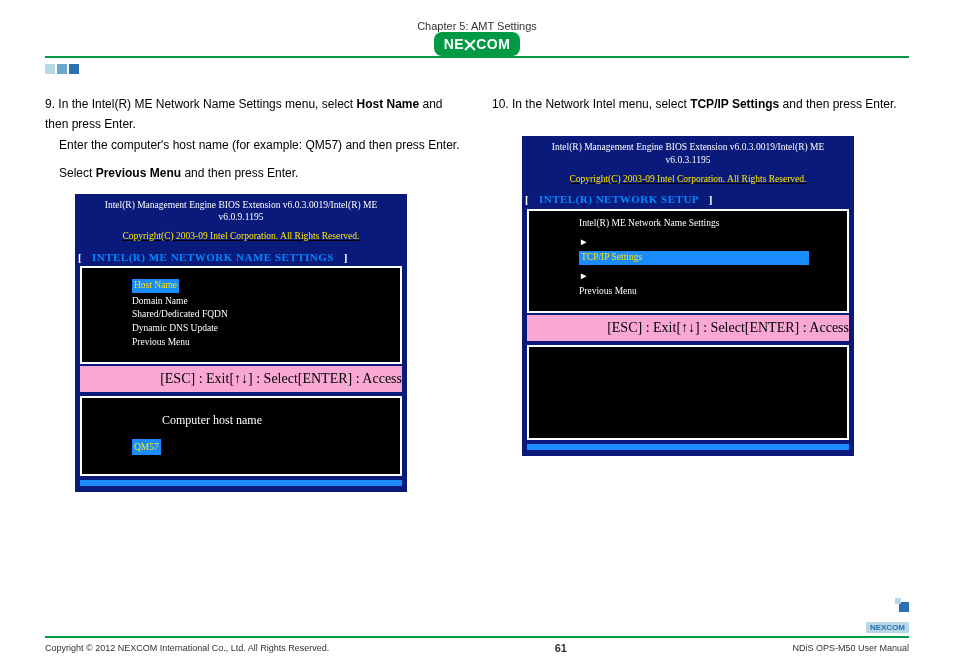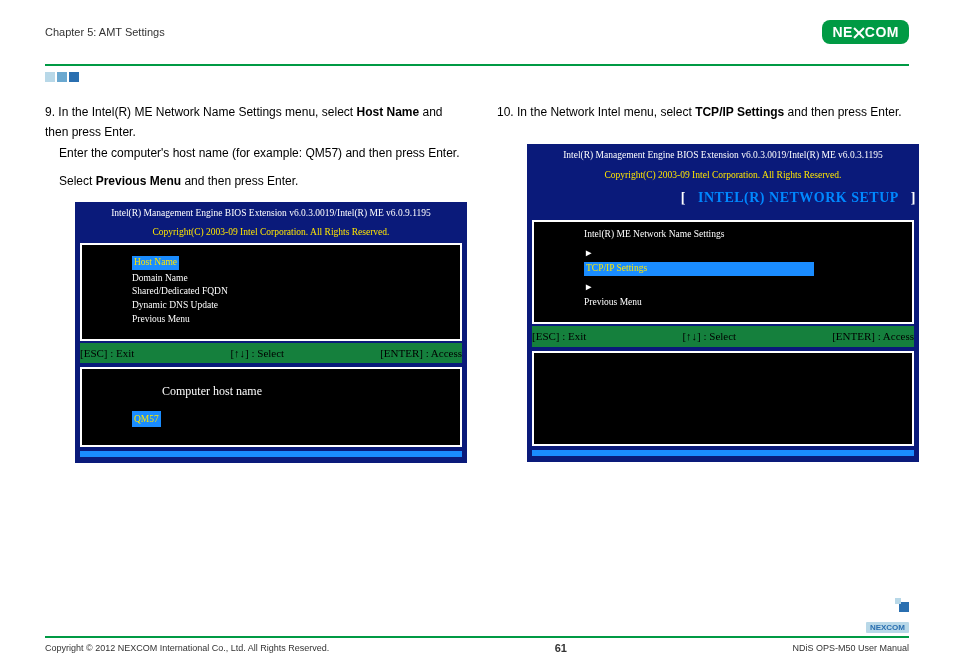--- a/index.html
+++ b/index.html
@@ -1,46 +1,46 @@
 <!DOCTYPE html>
 <html><head>
 <meta charset="utf-8">
 <style>
   * { box-sizing: border-box; margin: 0; padding: 0; }
   body { width: 954px; height: 672px; background: #fff; font-family: "Segoe UI", Arial, sans-serif; position: relative; }
   .page { padding: 20px 45px 0 45px; }
-  .header { display: flex; justify-content: space-between; align-items: center; margin-bottom: 20px; }
+  .header { display: flex; justify-content: space-between; align-items: center; margin-bottom: 0; flex-direction: column; }
   .chapter { font-size: 11px; color: #333; }
   .logo { background: #009a44; color: #fff; padding: 4px 10px; font-weight: bold; font-size: 14px; border-radius: 8px; letter-spacing: 0.5px; }
   .logo-x { display:inline-block; width:12px; height:12px; position:relative; vertical-align:middle; }
   .logo-x::before, .logo-x::after { content:''; position:absolute; left:5px; top:-1px; width:2px; height:14px; background:#fff; }
   .logo-x::before { transform:rotate(45deg); }
   .logo-x::after { transform:rotate(-45deg); }
   .divider { height: 2px; background: linear-gradient(to right, #009a44 0%, #009a44 100%); margin-bottom: 6px; }
   .squares { display:flex; gap:2px; margin-bottom:20px; }
   .sq { width:10px; height:10px; }
   .sq1 { background:#b8d8e8; }
   .sq2 { background:#6aa8d0; }
   .sq3 { background:#2a6fb0; }
   .content { display:flex; gap:30px; }
   .col { flex:1; font-size:12px; color:#000; line-height:1.7; }
   .step-num { display:inline; }
   .inst { margin-left:14px; margin-bottom:8px; }
-  .bios { width: 392px; background:#0a1a7a; margin:10px 0 0 30px; padding:3px 3px 6px 3px; font-family: "Times New Roman", serif; }
+  .bios { width: 332px; background:#0a1a7a; margin:10px 0 0 30px; padding:3px 3px 6px 3px; font-family: "Times New Roman", serif; }
   .bios-top { text-align:center; color:#fff; font-size:9.5px; line-height:1.3; padding:2px 4px; }
-  .bios-copy-band { background:#0a1a7a; text-align:center; margin-bottom:2px; }
+  .bios-copy-band { background:#0a1a7a; text-align:center; margin-bottom:2px;text-decoration:underline; }
   .bios-copy-band .copytxt { color:#ffe600; font-size:9.5px; }
-  .bios-title { text-align:right; font-size:14px; letter-spacing:0.5px; color:#0088ff; margin:2px 0 10px 0; font-weight:bold; }
+  .bios-title { text-align:left; font-size:11px; letter-spacing:0.5px; color:#0088ff; margin:2px 0 0 0; font-weight:bold; }
   .bios-title .br { color:#fff; }
   .bios-box { border:2px solid #fff; margin:0 2px; background:#000; min-height:90px; padding:6px 6px 12px 50px; position:relative; }
   .bios-box.short { min-height:60px; }
   .menu-item { font-size:9.5px; color:#fff; line-height:1.45; position:relative; }
   .menu-item.sel { background:#1a8cff; color:#ffe600; padding:0 2px; display:inline-block; }
   .menu-row { position:relative; width:230px; }
-  .bios-keys { background:#15803d; color:#000; font-size:11px; display:flex; justify-content:space-between; margin:2px 2px 0 2px; padding:1px 0; }
+  .bios-keys { background:#f9a8d4; color:#000; font-size:14px; display:flex; justify-content:flex-end; margin:2px 2px 0 2px; padding:1px 0; }
   .bios-lower { border:2px solid #fff; margin:4px 2px 0 2px; background:#000; min-height:80px; padding:12px 6px 6px 50px; }
   .lower-label { color:#fff; font-size:12px; margin-bottom:6px; margin-left:30px; }
   .lower-input { background:#1a8cff; color:#ffe600; font-size:9.5px; padding:0 2px; display:inline-block; }
   .bios-bar { height:6px; background:#1a8cff; margin:4px 2px 0 2px; }
   .footer { position:absolute; bottom:18px; left:45px; right:45px;text-align:right; }
   .foot-div { height:2px; background:#009a44; margin-bottom:4px; }
   .foot-row { display:flex; justify-content:space-between; align-items:center; font-size:9px; color:#333; }
   .foot-logo { background:#b8d8e8; color:#2a6fb0; font-size:8px; padding:1px 4px; font-weight:bold; border-radius:1px; margin-bottom:3px; display:inline-block; }
   .pagenum { font-weight:bold; font-size:11px; }
   .foot-icon { width:10px; height:10px; background:#2a6fb0; position:absolute; right:0; top:-14px; }
@@ -71,20 +71,21 @@
         <span>In the Intel(R) ME Network Name Settings menu, select </span><b>Host Name</b><span> and then press Enter.</span>
       </div>
       <div class="inst">Enter the computer's host name (for example: QM57) and then press Enter.</div>
       <div class="inst">
         <span>Select </span><b>Previous Menu</b><span> and then press Enter.</span>
       </div>
 
       <div class="bios">
         <div class="bios-top">Intel(R) Management Engine BIOS Extension v6.0.3.0019/Intel(R) ME v6.0.9.1195</div>
         <div class="bios-copy-band"><span class="copytxt">Copyright(C) 2003-09 Intel Corporation. All Rights Reserved.</span></div>
+        <div class="bios-title"><span class="br">[&nbsp;&nbsp;&nbsp;</span><span>INTEL(R) ME NETWORK NAME SETTINGS</span><span class="br">&nbsp;&nbsp;&nbsp;]</span></div>
         <div class="bios-box">
           <div class="menu-item sel">Host Name</div>
           <div class="menu-item">Domain Name</div>
           <div class="menu-item">Shared/Dedicated FQDN</div>
           <div class="menu-item">Dynamic DNS Update</div>
           <div class="menu-item">Previous Menu</div>
         </div>
         <div class="bios-keys">
           <span>[ESC] : Exit</span>
           <span>[↑↓] : Select</span>

